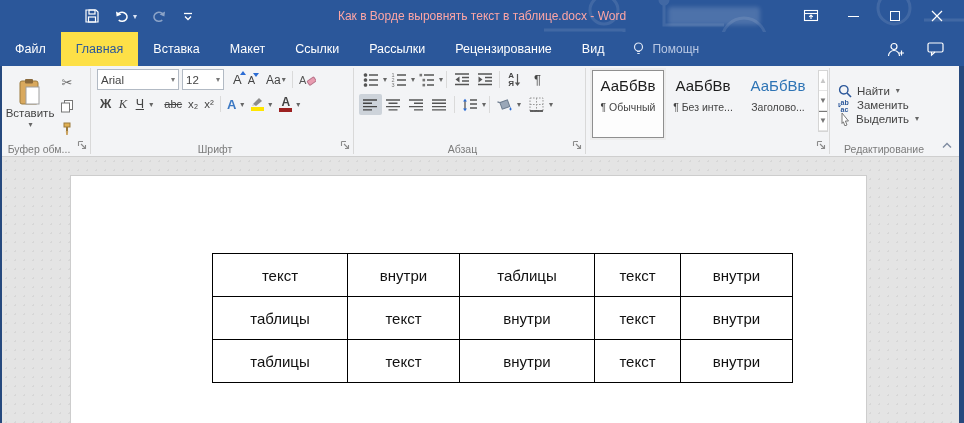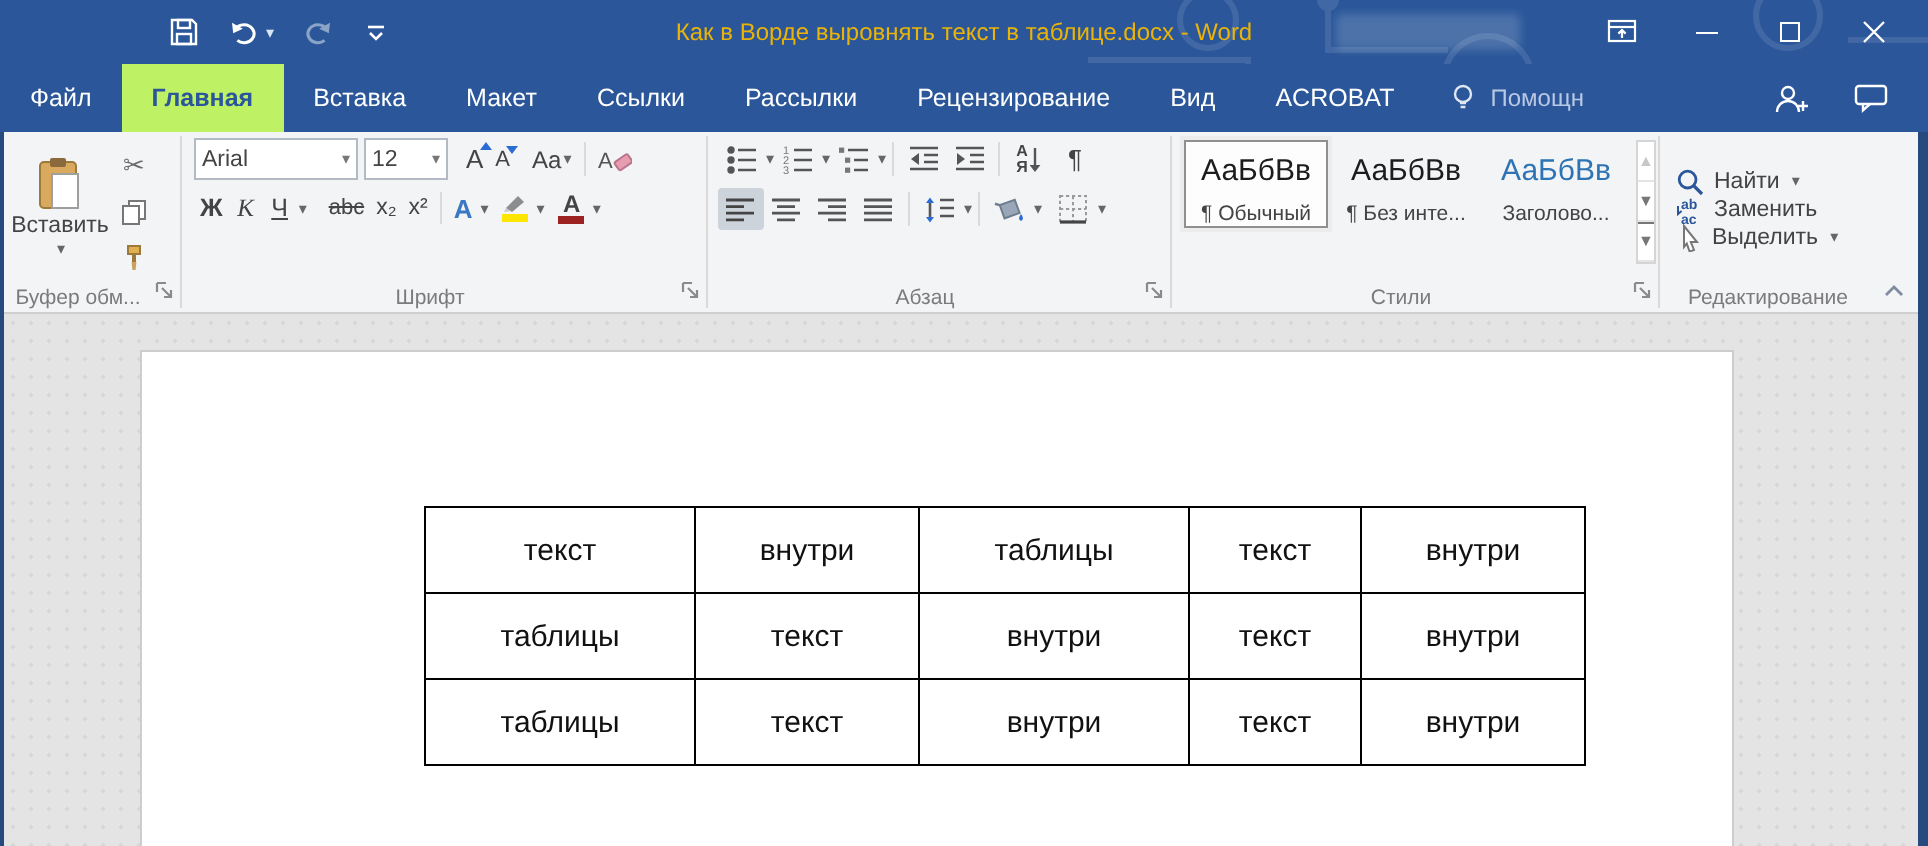--- a/index.html
+++ b/index.html
@@ -7,31 +7,31 @@
   body { font-family:"Liberation Sans", sans-serif; font-size:12px; color:#444; background:#e3e3e3; }
   .window { position:relative; width:964px; height:423px; }
 
   
   .titlebar { position:relative; height:32px; background:#2b579a; display:flex; align-items:center; color:#fff; overflow:hidden; }
   .circuit { position:absolute; right:0; top:0; width:420px; height:66px; opacity:.10; pointer-events:none; }
   .qat { display:flex; align-items:center; gap:14px; padding-left:84px; z-index:2; }
   .qat .qbtn { display:flex; align-items:center; gap:2px; cursor:pointer; }
   .qbtn svg { display:block; }
   .disabled { opacity:.45; }
-  .title-text { position:absolute; left:0; right:0; text-align:center; font-size:12px; color:#eab308; pointer-events:none; z-index:1; }
+  .title-text { position:absolute; left:0; right:0; text-align:center; font-size:12px; color:#fca5a5; pointer-events:none; z-index:1; }
   .blur-patch { position:absolute; left:668px; top:7px; width:92px; height:18px; background:rgba(255,255,255,.16); border-radius:3px; filter:blur(2px); z-index:2; }
   .win-controls { position:absolute; right:6px; top:0; height:32px; display:flex; align-items:center; z-index:3; }
   .wc { width:42px; height:32px; display:flex; align-items:center; justify-content:center; cursor:pointer; color:#fff; }
   .maxbox { width:10px; height:10px; border:1px solid #fff; }
   .minline { width:11px; height:1px; background:#fff; display:block; }
 
   
   .tabbar { position:relative; height:34px; background:#2b579a; display:flex; align-items:stretch; color:#fff; }
   .tab { padding:0 15px; display:flex; align-items:center; font-size:12.5px; cursor:pointer; white-space:nowrap; }
-  .tab.active { background:#bef264; color:#2b579a;font-weight:bold; }
+  .tab.active { background:#fde047; color:#2b579a; }
   .helper { display:flex; align-items:center; gap:6px; padding:0 12px; color:#b9c8e4; cursor:pointer; }
   .tab-spacer { flex:1; }
   .tab-iconbtn { width:40px; display:flex; align-items:center; justify-content:center; cursor:pointer; }
 
   
   .ribbon-wrap { border-left:2px solid #26497e; border-right:5px solid #26497e; }
   .ribbon { position:relative; height:91px; background:#f3f4f6; border-bottom:1px solid #cfcfcf; display:flex; align-items:stretch; }
   .group { position:relative; height:100%; padding:3px 2px 18px 2px; }
   .gsep { width:1px; background:#d9d9d9; margin:2px 0; }
   .glabel { position:absolute; bottom:1px; left:0; right:14px; text-align:center; font-size:10.5px; color:#7b7b7b; white-space:nowrap; }
@@ -69,21 +69,21 @@
   
   .g-par { width:231px; display:flex; flex-direction:column; gap:4px; padding-left:5px; }
   .icobtn { width:23px; height:21px; display:flex; align-items:center; justify-content:center; cursor:pointer; border-radius:2px; }
   .sortico { display:flex; align-items:center; font-size:8px; line-height:1; font-weight:bold; color:#444; }
   .sortico .az { display:flex; flex-direction:column; }
   .pil { font-size:13px; color:#444; }
 
   
   .g-sty { width:243px; display:flex; align-items:flex-start; padding-top:4px; }
   .scards { display:flex; gap:3px; padding-left:4px; }
-  .scard { width:72px; height:44px; padding-top:6px; text-align:center; cursor:pointer; border:1px solid transparent; }
+  .scard { width:72px; height:68px; padding-top:6px; text-align:center; cursor:pointer; border:1px solid transparent; }
   .scard.sel { border:1px solid #8f8f8f; background:#fdfdfd; box-shadow:0 0 0 2px #ececec; }
   .sprev { font-size:15px; color:#1c1c1c; }
   .sprev.blue { color:#2e74b5; }
   .sname { font-size:10.5px; color:#444; margin-top:7px; white-space:nowrap; overflow:hidden; }
   .s-scroll { width:16px; margin-left:4px; border:1px solid #d5d5d5; background:#fff; display:flex; flex-direction:column; }
   .s-scroll span { height:20px; display:flex; align-items:center; justify-content:center; font-size:8px; color:#777; cursor:pointer; border-bottom:1px solid #e4e4e4; }
   .s-scroll span.dim { color:#c7c7c7; }
   .morebar { border-top:1px solid #777; padding-top:1px; line-height:1; }
 
   
@@ -178,21 +178,20 @@
 
   <div class="tabbar">
     <div class="tab">Файл</div>
     <div class="tab active">Главная</div>
     <div class="tab">Вставка</div>
     <div class="tab">Макет</div>
     <div class="tab">Ссылки</div>
     <div class="tab">Рассылки</div>
     <div class="tab">Рецензирование</div>
     <div class="tab">Вид</div>
-    <div class="tab">ACROBAT</div>
     <div class="helper">
       <svg width="15" height="16" viewBox="0 0 15 16">
         <g fill="none" stroke="#dfe7f5" stroke-width="1.2">
             <circle cx="7.5" cy="6" r="4"></circle>
             <path d="M6 10.5 h3 M6.3 12.5 h2.4"></path>
           </g>
         </svg>
       <span>Помощн</span>
     </div>
     <div class="tab-spacer"></div>
@@ -510,21 +509,20 @@
             </span>
       </div>
       <span class="launcher">
         <svg width="10" height="10" viewBox="0 0 10 10">
               <g fill="none" stroke="#8a8a8a" stroke-width="1.1">
                 <path d="M1.5 1.5 H6 M1.5 1.5 V6"></path>
                 <path d="M4 4 L8.5 8.5 M8.5 5 V8.5 H5"></path>
               </g>
             </svg>
       </span>
-      <div class="glabel">Стили</div>
     </div>
     <div class="gsep"></div>
 
     <div class="group g-edit">
       <div class="erow">
         <svg width="14" height="14" viewBox="0 0 14 14">
               <circle cx="5.8" cy="5.8" r="4.2" fill="none" stroke="#2b579a" stroke-width="1.4"></circle>
               <path d="M9 9 L13 13" stroke="#2b579a" stroke-width="1.6"></path>
             </svg>
         <span>Найти</span>

